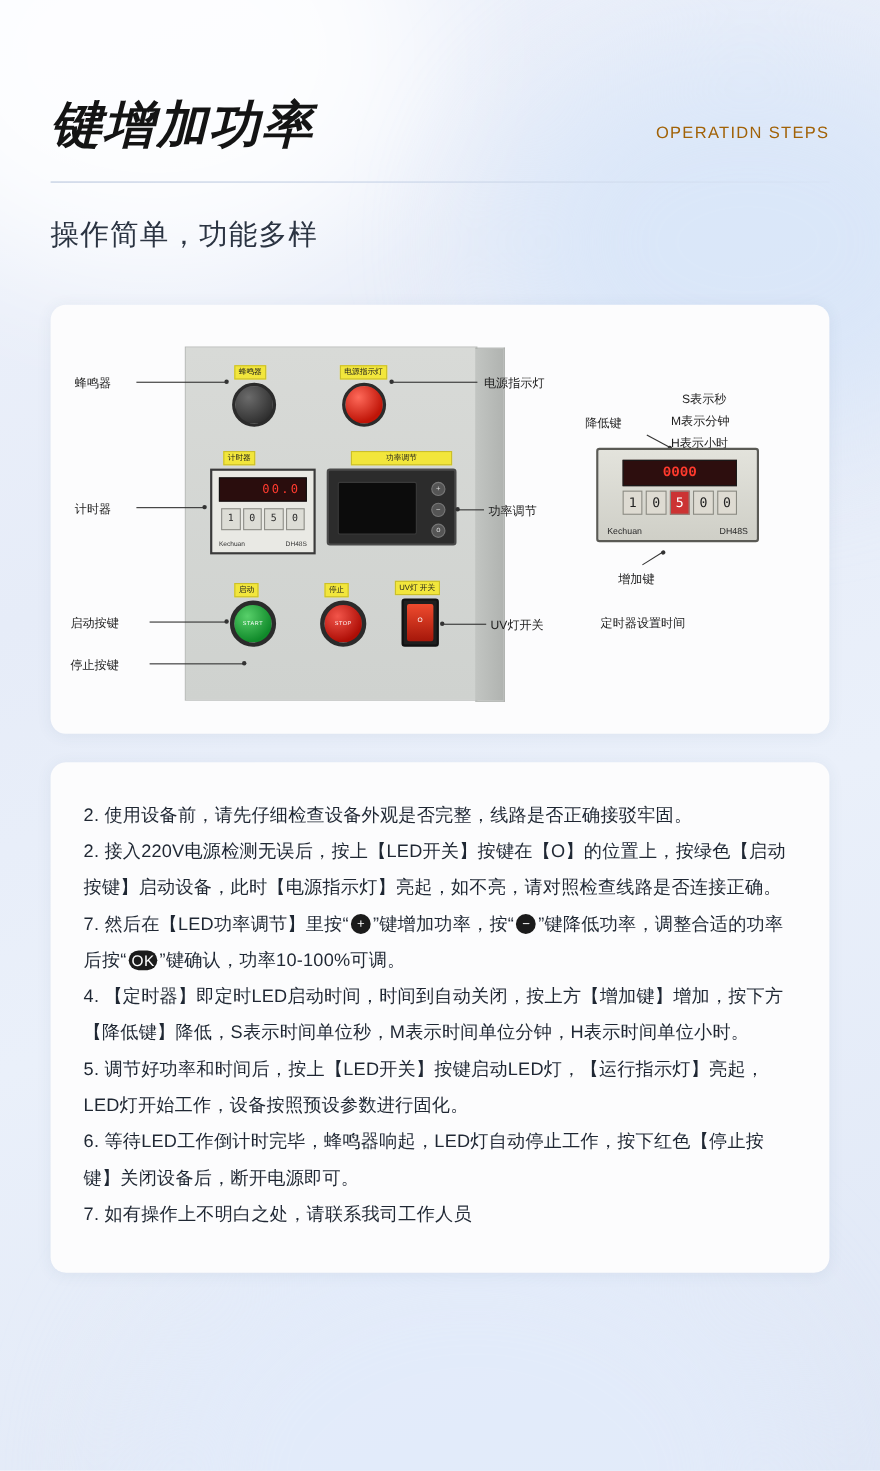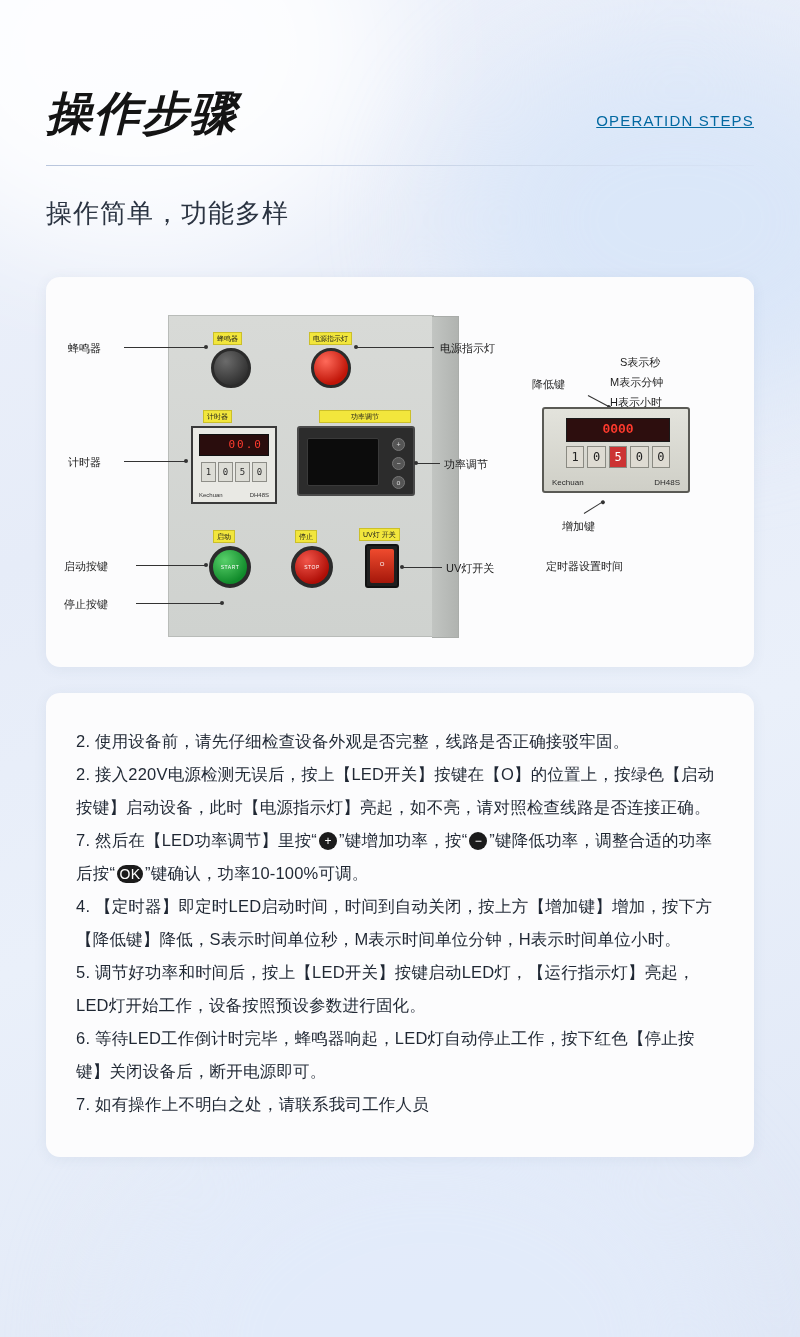--- a/index.html
+++ b/index.html
@@ -37,23 +37,22 @@
     font-size: 46px;
     font-weight: bold;
     font-style: italic;
     letter-spacing: 2px;
     color: #141414;
     line-height: 1.1;
   }
   .title-en {
     font-size: 15px;
     letter-spacing: 1.2px;
-    color: #0369a1;
+    color: #a16207;
     padding-bottom: 10px;
-    text-decoration: underline;
   }
   .divider {
     margin-top: 26px;
     height: 1px;
     background: linear-gradient(to right, #b9c6dd, #ccd7e9 60%, rgba(204,215,233,0.2));
   }
   .subtitle {
     margin-top: 30px;
     font-size: 26px;
     color: #2b3442;
@@ -256,39 +255,39 @@
 </head>
 <body>
 
 <div class="bg-blob blob-a"></div>
 <div class="bg-blob blob-b"></div>
 <div class="bg-blob blob-c"></div>
 
 <div class="page">
 
   <div class="header-row">
-    <div class="title-cn">操作步骤</div>
+    <div class="title-cn">键增加功率</div>
     <div class="title-en">OPERATIDN STEPS</div>
   </div>
   <div class="divider"></div>
   <div class="subtitle">操作简单，功能多样</div>
 
   <div class="card figure-card">
     <div class="fig-inner">
 
       <div class="panel">
 
         <div class="tag" style="left:44px; top:16px;">蜂鸣器</div>
         <div class="round-btn" style="left:42px; top:32px; width:40px; height:40px;"></div>
 
         <div class="tag" style="left:140px; top:16px;">电源指示灯</div>
         <div class="lamp-red" style="left:142px; top:32px; width:40px; height:40px;"></div>
 
         <div class="tag" style="left:34px; top:94px;">计时器</div>
-        <div class="timer-box" style="left:22px; top:110px; width:86px; height:78px;">
+        <div class="timer-box" style="left:22px; top:110px; width:96px; height:78px;">
           <div class="timer-display">00.0</div>
           <div class="timer-dials">
             <span>1</span>
             <span>0</span>
             <span>5</span>
             <span>0</span>
           </div>
           <div class="timer-brand">
             <span>Kechuan</span>
             <span>DH48S</span>

